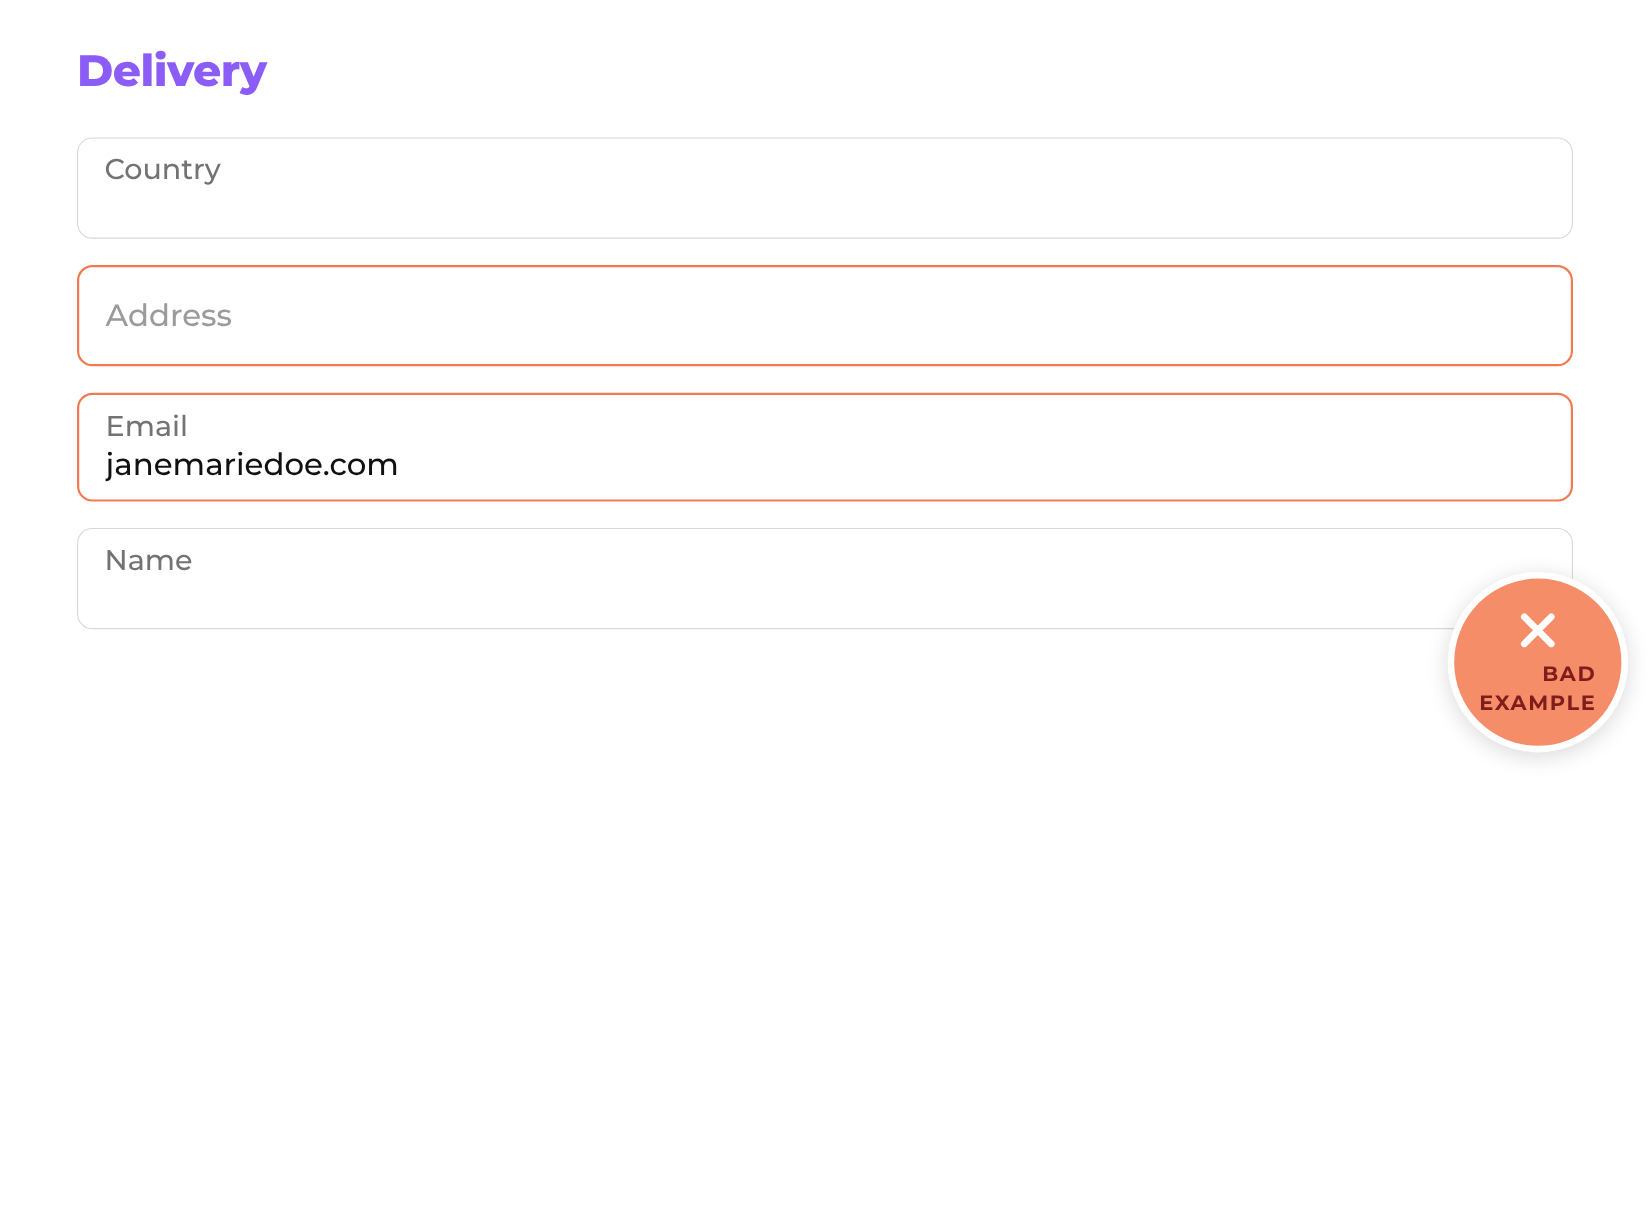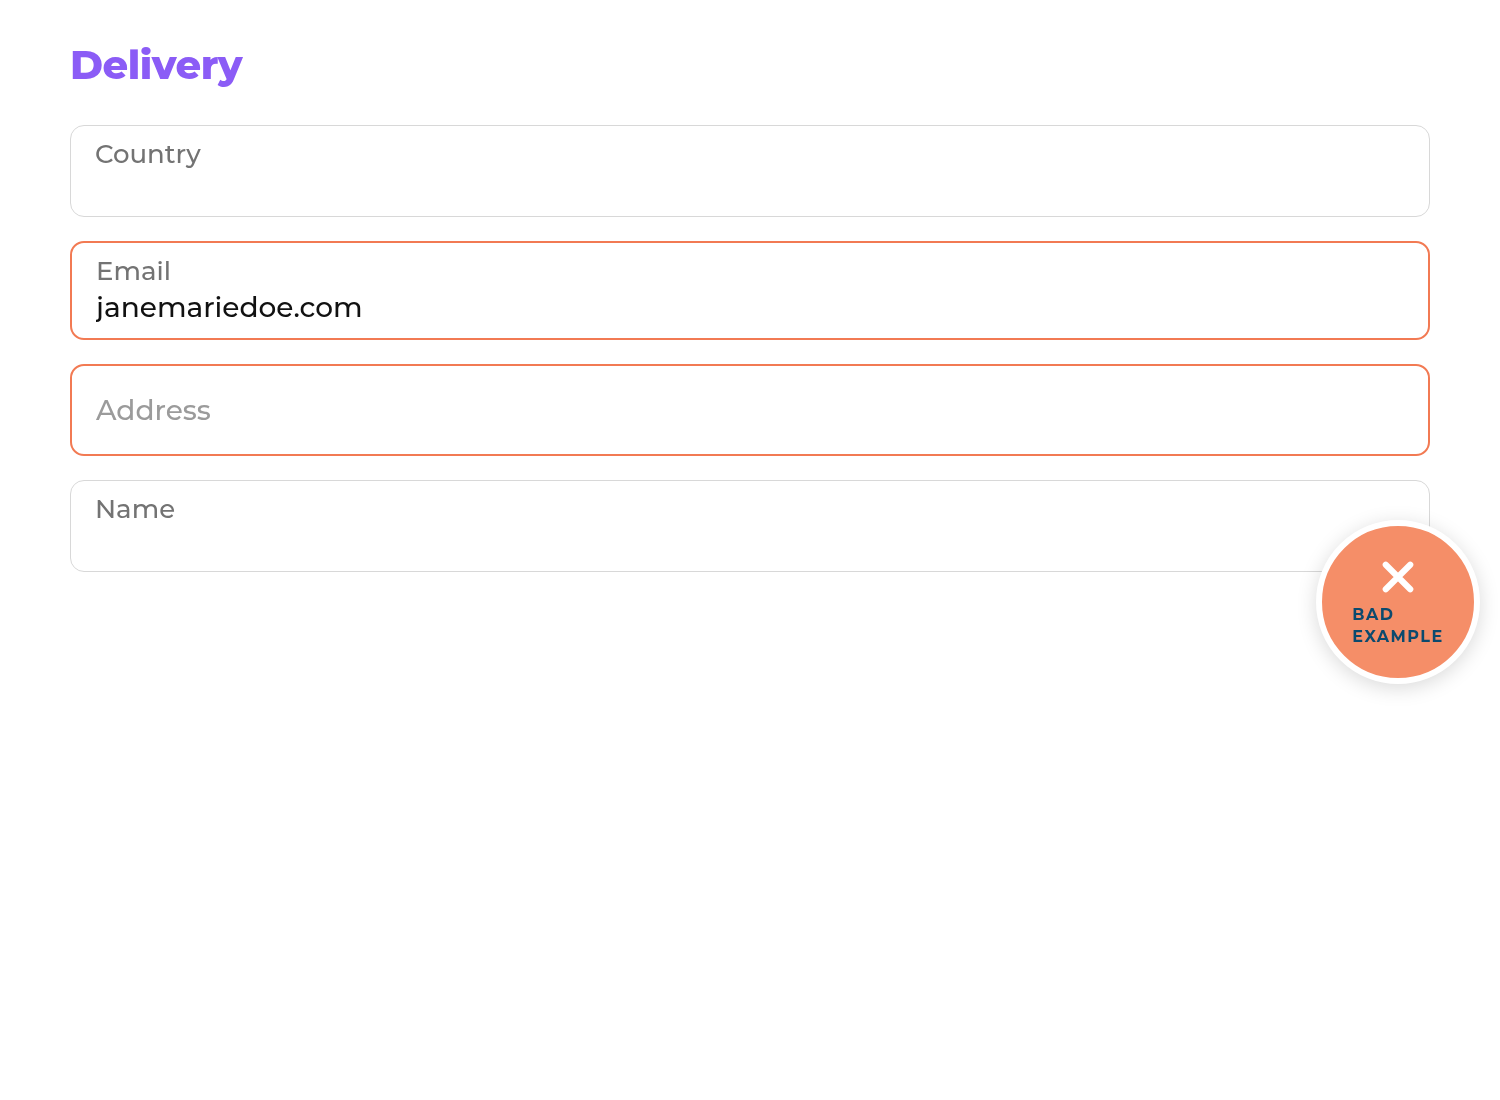--- a/index.html
+++ b/index.html
@@ -87,47 +87,47 @@
       background: #f58e68;
       display: flex;
       flex-direction: column;
       align-items: center;
       justify-content: center;
       box-shadow: 0 4px 20px rgba(0,0,0,0.15);
       border: 6px solid #fff;
     }
     .badge svg { margin-bottom: 6px; }
     .badge-text {
-      color: #0c4a6e;
+      color: #7f1d1d;
       font-weight: 700;
-      font-size: 16px;
+      font-size: 19px;
       letter-spacing: 1.5px;
-      text-align: left;
+      text-align: right;
       line-height: 1.35;
     }
   </style>
 </head>
 <body>
 
 <h1 class="page-title">Delivery</h1>
 
 <div class="form">
 
   <div class="field">
     <span class="field-label">Country</span>
   </div>
 
 
+  <div class="field error empty-field">
+    <span class="field-placeholder">Address</span>
+  </div>
+
   <div class="field error">
     <span class="field-label">Email</span>
     <input class="field-value" value="janemariedoe.com" style="">
-  </div>
-
-  <div class="field error empty-field">
-    <span class="field-placeholder">Address</span>
   </div>
 
 
   <div class="field">
     <span class="field-label">Name</span>
   </div>
 
 </div>
 
 <div class="badge">

